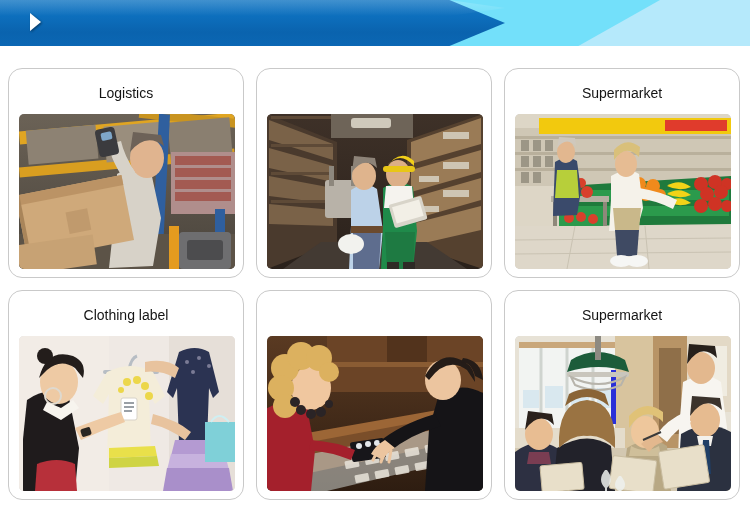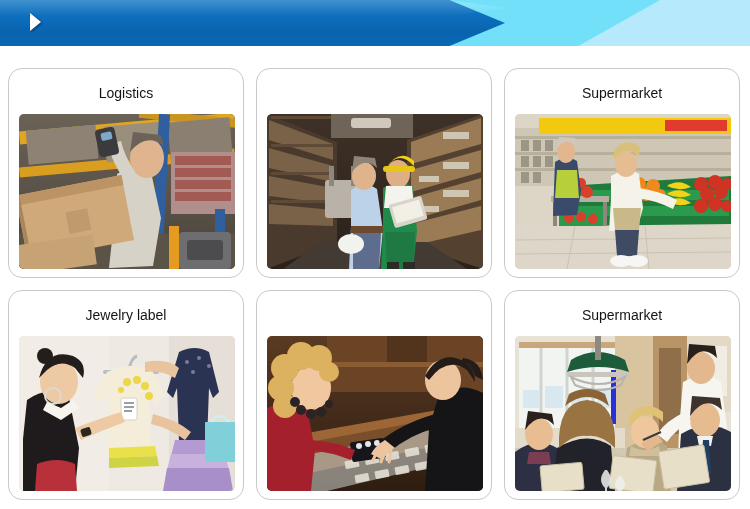--- a/index.html
+++ b/index.html
@@ -387,21 +387,21 @@
 
           <path d="M124 74 q24 4 38 12 l-4 9 q-18 -9 -36 -11z" fill="#f5f2ea"></path>
         </svg>
       </div>
     </div>
   </div>
 
   <div class="row">
 
     <div class="card">
-      <div class="card-title">Jewelry label</div>
+      <div class="card-title">Clothing label</div>
       <div class="card-photo">
         <svg viewBox="0 0 216 155" preserveAspectRatio="none" role="img">
           <rect width="216" height="155" fill="#efe9e4"></rect>
           <rect x="0" y="0" width="90" height="155" fill="#f2ece6"></rect>
 
           <rect x="150" y="0" width="66" height="155" fill="#e6dfd8"></rect>
 
           <path d="M160 16 q16 -8 30 0 l10 40 -6 6 -4 -10 -2 54 -28 0 -2 -54 -4 10 -6 -6z" fill="#2b3352"></path>
           <g fill="#c9c3d8" opacity="0.5">
               <circle cx="168" cy="26" r="2"></circle>

